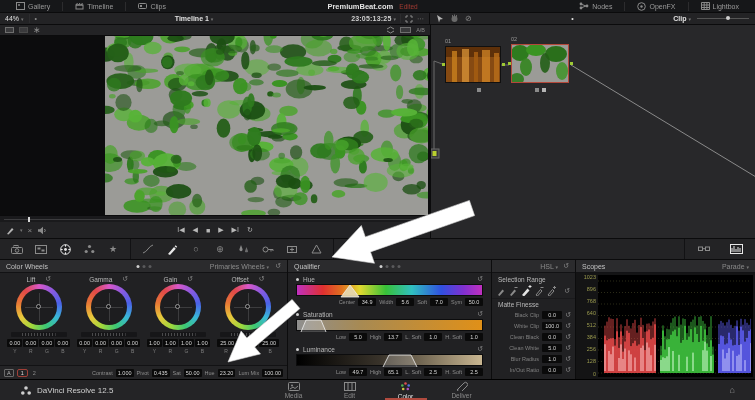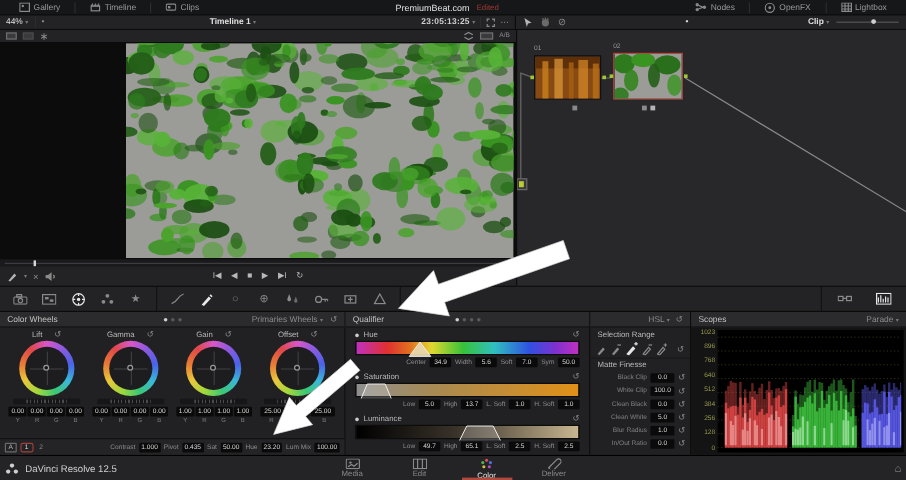--- a/index.html
+++ b/index.html
@@ -4,21 +4,21 @@
 <style>
   * { margin:0; padding:0; box-sizing:border-box; font-family:"Liberation Sans", sans-serif; }
   html,body { background:#000; }
   .app { position:relative; width:755px; height:400px; background:#1f1f21; overflow:hidden; color:#b5b5b5; font-size:7px; }
 
   
   .topbar { height:13px; background:#161719; display:flex; align-items:center; border-bottom:1px solid #0b0b0c; }
   .tb-group { display:flex; align-items:center; gap:4px; padding:0 8px; }
   .tb-btn { display:flex; align-items:center; gap:3px; color:#9a9a9a; font-size:7px; padding:0 8px; height:13px; }
   .tb-sep { width:1px; height:9px; background:#2c2c2e; }
-  .tb-title { font-weight:normal; color:#e3e3e3; font-size:7.5px; }
+  .tb-title { font-weight:bold; color:#e3e3e3; font-size:7.5px; }
   .tb-edited { color:#a03a32; font-size:6.5px; margin-left:6px; }
   .spacer { flex:1; }
   .mini-ic { display:inline-block; }
 
   
   .subhead { height:12px; display:flex; border-bottom:1px solid #0b0b0c; }
   .sh-left { width:430px; background:#232325; display:flex; align-items:center; padding:0 5px; border-right:1px solid #0b0b0c; }
   .sh-right { flex:1; background:#232325; display:flex; align-items:center; padding:0 6px; gap:6px; }
   .sh-item { display:flex; align-items:center; gap:2px; color:#9a9a9a; }
   .chev { font-size:5px; color:#777; }
@@ -112,21 +112,21 @@
   .mrow .vbox { min-width:20px; }
 
   
   .panel-scope { flex:1; border-right:none; }
   .scope-body { flex:1; display:flex; background:#141415; }
   .scope-ticks { width:22px; display:flex; flex-direction:column; justify-content:space-between; padding:2px 2px 2px 0; }
   .scope-ticks span { text-align:right; color:#9b9b4e; font-size:5.5px; line-height:1; }
   .scope-graph { position:relative; flex:1; background:#000; margin:2px 2px 2px 0; }
 
   
-  .bottombar { position:relative; height:20px; background:#242426; display:flex; align-items:center; padding:0 4px; }
+  .bottombar { position:relative; height:20px; background:#242426; display:flex; align-items:center; padding:0 20px; }
   .app-title { color:#d0d0d0; font-size:8px; margin-left:5px; }
   .tabs { position:absolute; left:50%; transform:translateX(-50%); top:0; height:100%; display:flex; gap:14px; }
   .tab { position:relative; display:flex; flex-direction:column; align-items:center; justify-content:center; gap:1px; width:42px; color:#8a8a8a; font-size:6.5px; }
   .tab.active { color:#e6e6e6; }
   .tab.active::after { content:''; position:absolute; bottom:0; left:0; right:0; height:2px; background:#b04a3e; }
   .home { margin-left:auto; color:#9a9a9a; font-size:9px; }
 
   
   .arrow { position:absolute; z-index:50; }
 

